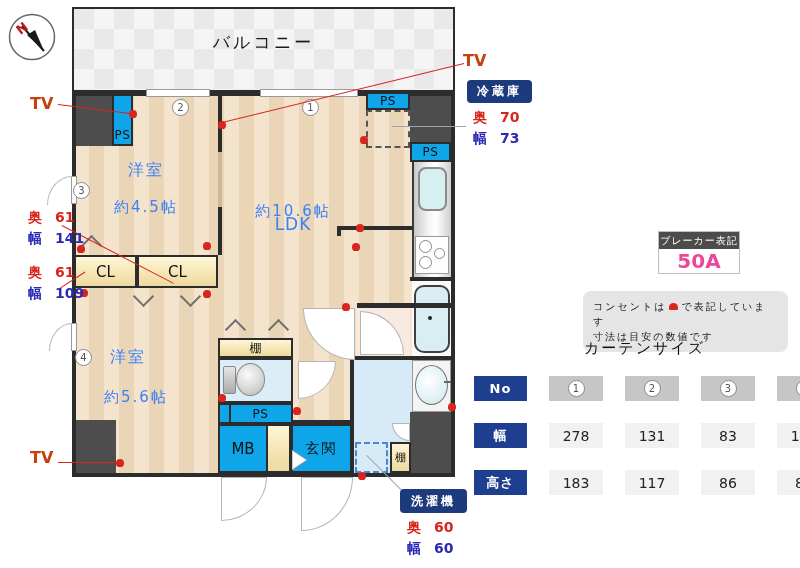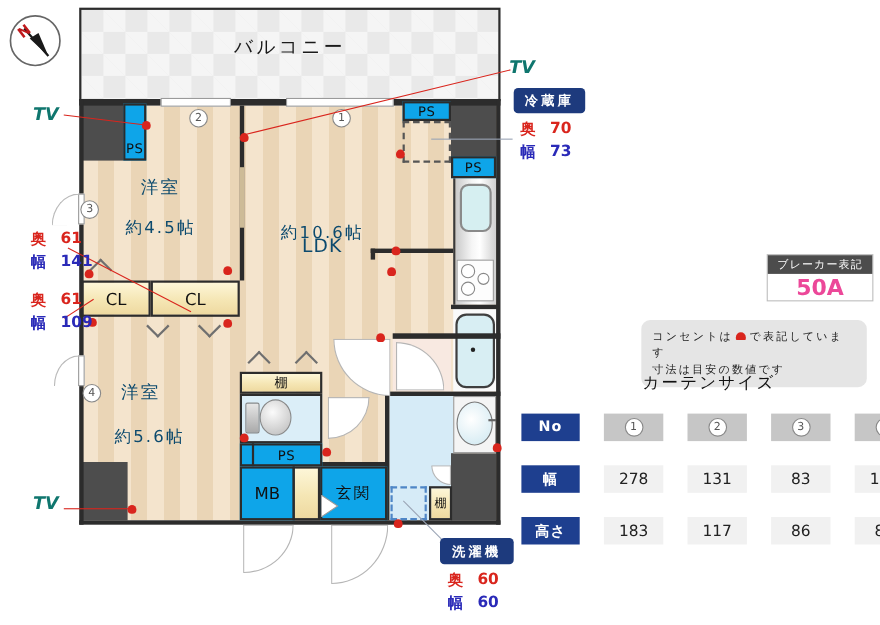--- a/index.html
+++ b/index.html
@@ -33,28 +33,28 @@
 
   .box { border:2px solid #2c2c2c; background:#0ea5e9; display:flex; align-items:center; justify-content:center; color:#111; }
   .yellow { background:linear-gradient(180deg,#fdf6d8 0%,#f5e6b4 55%,#eed9a0 100%); }
 
   .door { background:#fff; border:1.5px solid #b5b5b5; }
   .arcline { border:1.5px solid #b9b9b9; background:transparent; }
 
   .circle-marker { width:17px; height:17px; border-radius:50%; background:#fff; border:1px solid #888;
     color:#555; font-size:10px; display:flex; align-items:center; justify-content:center; }
 
-  .room-label { color:#0c4a6e; text-align:center; letter-spacing:2px; }
+  .room-label { color:#3b82f6; text-align:center; letter-spacing:2px; }
 
   .dot { width:8px; height:8px; border-radius:50% 50% 45% 45%; background:#d9251d; }
   .leader { height:0; border-top:1.5px solid #d9251d; transform-origin:0 0; }
   .leader.gray { border-top-color:#9aa4b5; }
 
   .red { color:#d9251d; } .blue { color:#2a2ab8; }
-  .tv { font-size:16px; font-weight:bold; color:#0f766e;font-style:italic; }
+  .tv { font-size:16px; font-weight:bold; color:#c2410c; }
 
   .badge { background:#1d3a7d; color:#fff; border-radius:4px; display:flex; align-items:center; justify-content:center;
     font-weight:bold; font-size:12px; letter-spacing:3px; }
   .dim-rows { display:flex; flex-direction:column; gap:3px; }
   .dim-row { display:flex; gap:13px; font-size:14px; font-weight:bold; }
   .dim-row .v { min-width:24px; }
 
   .breaker { border:1px solid #bdbdbd; background:#fff; }
   .breaker .hd { height:17px; background:#4c4c4c; color:#fff; font-size:10px; letter-spacing:1px;
     display:flex; align-items:center; justify-content:center; }
@@ -266,21 +266,21 @@
     <div class="dim-row">
       <span class="red">奥</span>
       <span class="red v">70</span>
     </div>
     <div class="dim-row">
       <span class="blue">幅</span>
       <span class="blue v">73</span>
     </div>
   </div>
 
-  <div class="abs breaker" style="left:697px;top:231px;width:97px;">
+  <div class="abs breaker" style="left:658px;top:231px;width:82px;">
     <div class="hd">ブレーカー表記</div>
     <div class="val">50A</div>
   </div>
 
   <div class="abs note" style="left:583px;top:291px;width:205px;">
     <div><span>コンセントは</span><span class="dome"></span><span>で表記しています</span></div>
     <div>寸法は目安の数値です</div>
   </div>
 
   <div class="abs ctitle" style="left:584px;top:339px;">カーテンサイズ</div>

